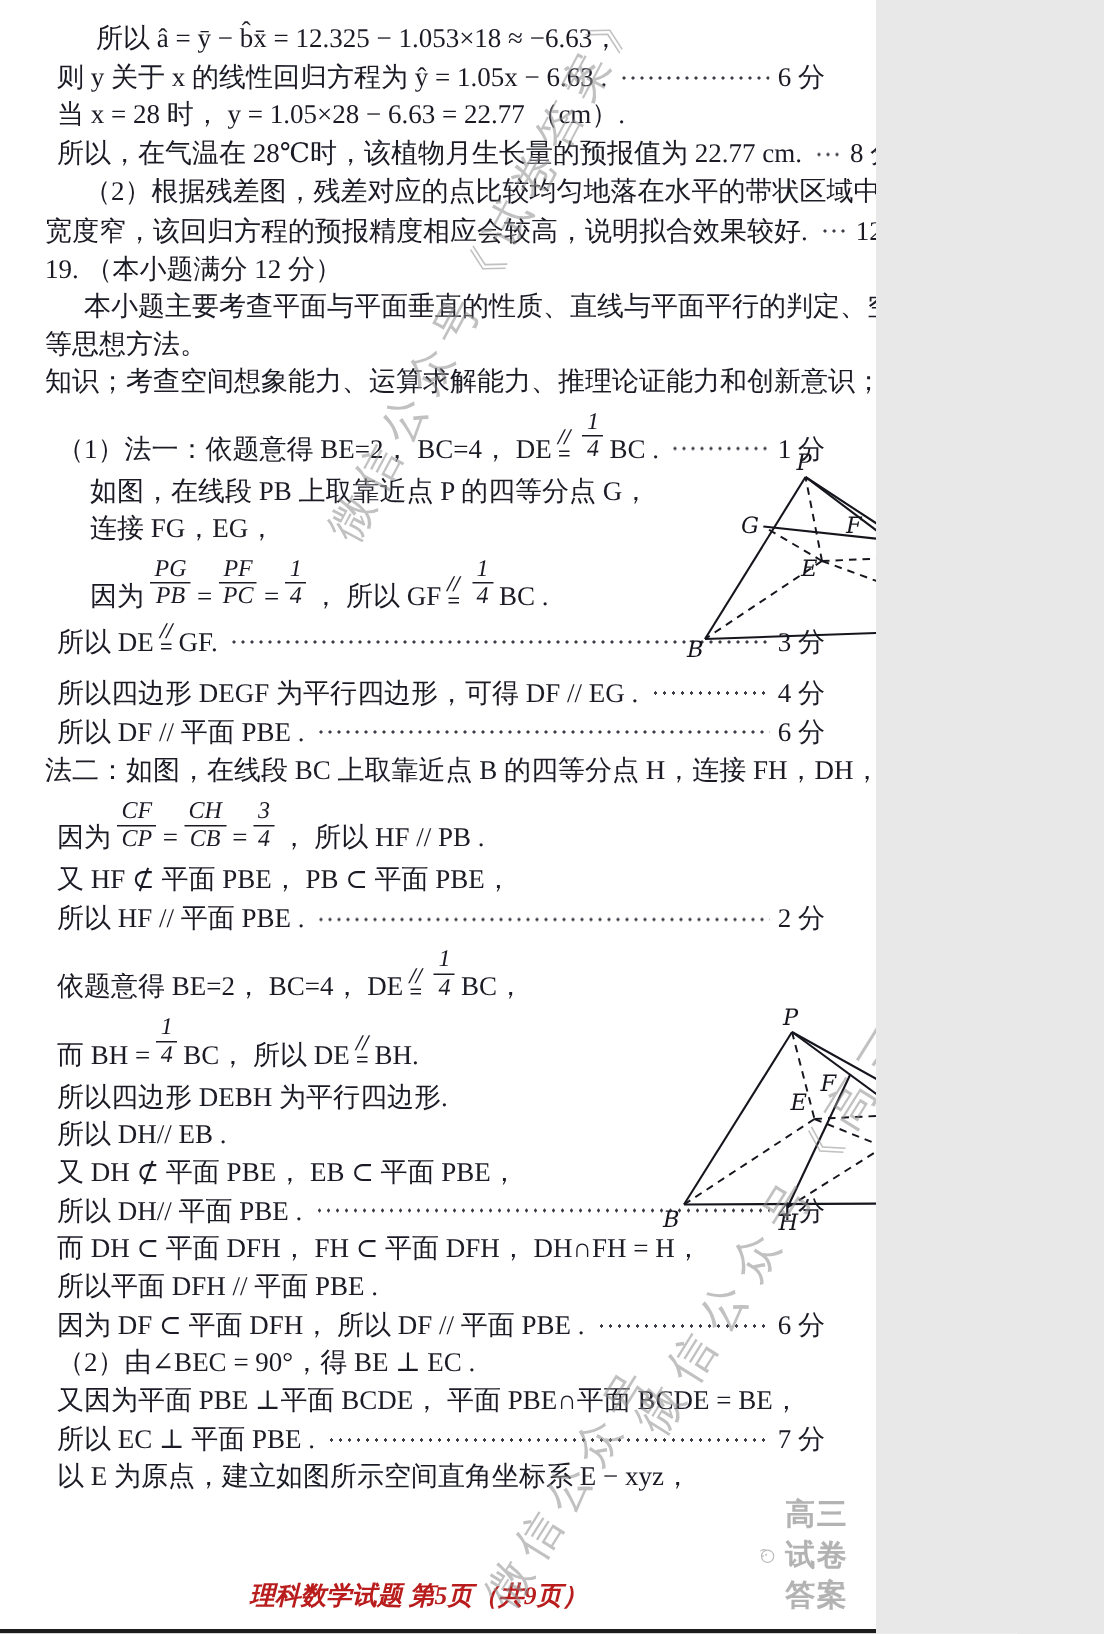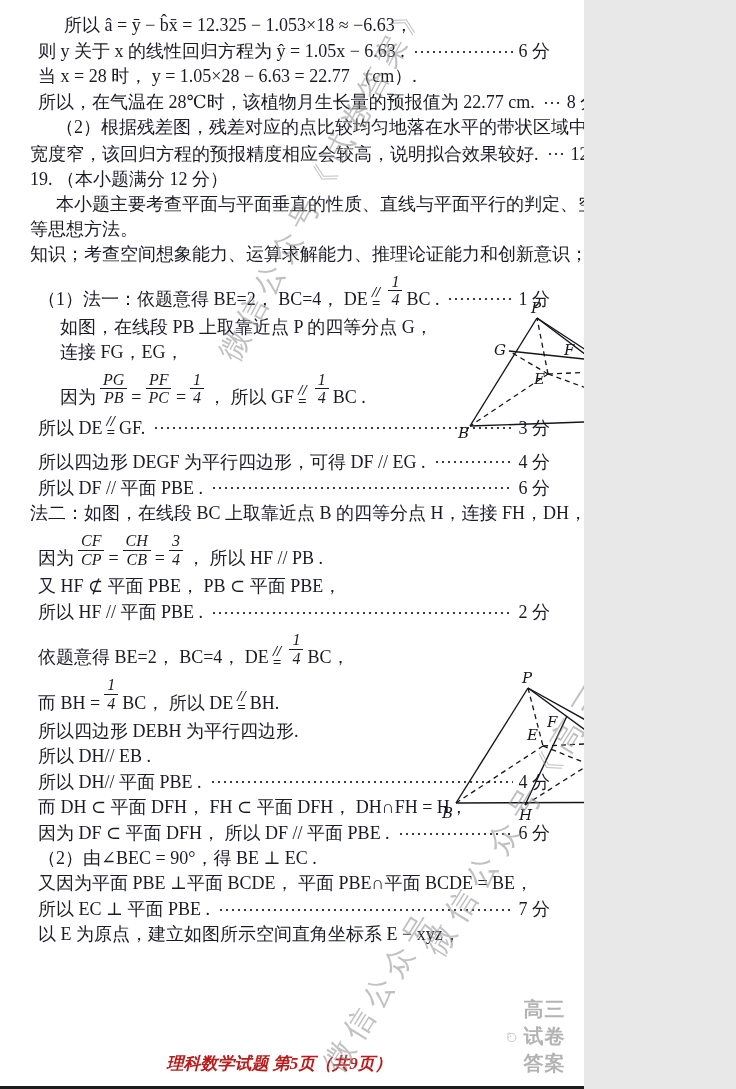--- a/index.html
+++ b/index.html
@@ -217,28 +217,30 @@
       <span class="pareq">
           <span class="pqt">//</span>
           <span class="pqb">=</span>
         </span>
       <span> BH.</span>
     </span>
   </p>
 
   <p class="ln"><span>所以四边形 DEBH 为平行四边形.</span></p>
   <p class="ln"><span>所以 DH// EB .</span></p>
+  <p class="ln"><span>又 DH ⊄ 平面 PBE， EB ⊂ 平面 PBE，</span></p>
 
   <p class="ln fx">
       <span class="ct">所以 DH// 平面 PBE .</span>
       <span class="ld"></span>
       <span class="sc">4 分</span>
     </p>
 
   <p class="ln"><span>而 DH ⊂ 平面 DFH， FH ⊂ 平面 DFH， DH∩FH = H，</span></p>
+  <p class="ln"><span>所以平面 DFH // 平面 PBE .</span></p>
 
   <p class="ln fx">
       <span class="ct">因为 DF ⊂ 平面 DFH， 所以 DF // 平面 PBE .</span>
       <span class="ld"></span>
       <span class="sc">6 分</span>
     </p>
 
   <p class="ln"><span>（2）由∠BEC = 90°，得 BE ⊥ EC .</span></p>
   <p class="ln"><span>又因为平面 PBE ⊥平面 BCDE， 平面 PBE∩平面 BCDE = BE，</span></p>
 

